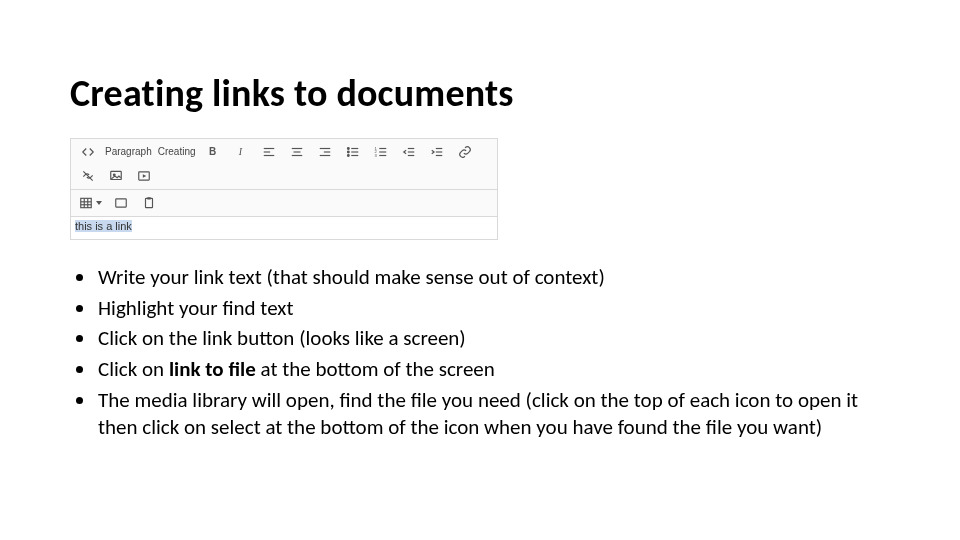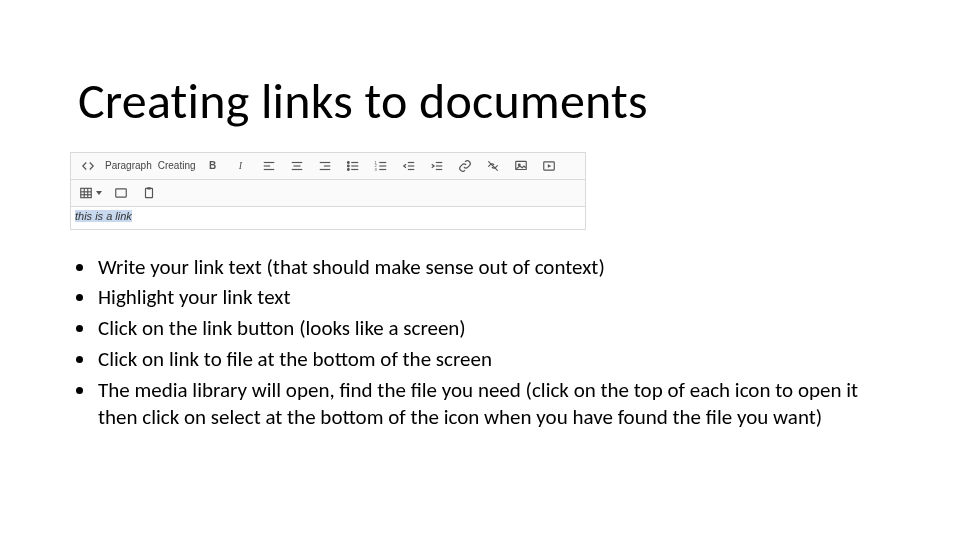--- a/index.html
+++ b/index.html
@@ -12,30 +12,30 @@
     color: #000;
   }
   .slide {
     position: relative;
     width: 960px;
     height: 540px;
     box-sizing: border-box;
     padding: 72px 70px 40px 70px;
   }
   .title {
-    font-size: 50px;
-    font-weight: 400;
-    margin: 0 0 22px 8px;
+    font-size: 38px;
+    font-weight: 700;
+    margin: 0 0 22px 0;
     line-height: 1.15;
     letter-spacing: 0.2px;
   }
 
   
   .editor-shot {
-    width: 516px;
+    width: 428px;
     background: #fff;
     font-family: Arial, Helvetica, sans-serif;
   }
   .tb {
     display: flex;
     flex-wrap: wrap;
     align-items: center;
     gap: 6px;
     padding: 4px 6px;
     font-size: 10px;
@@ -67,38 +67,37 @@
   }
   .tdd { font-size: 10px; color: #444; display: inline-flex; align-items: center; }
   .editor-body {
     border: 1px solid #d9d9d9;
     border-top: none;
     padding: 3px 4px;
     font-size: 11px;
     line-height: 1.2;
     min-height: 16px;
     color: #333;
-    font-style: italic;
   }
   .editor-body .sel {
     background: #c7d8ef;
   }
 
   
   .bullets {
     margin: 24px 0 4px 0;
     padding: 0 0 0 26px;
     font-size: 21px;
     line-height: 1.28;
   }
   .bullets li {
     margin: 0 0 4px 0;
     padding-left: 2px;
   }
-  .bullets b { font-weight: 400; }
+  .bullets b { font-weight: 700; }
 </style>
 </head>
 <body>
 
 <div class="slide">
 
   <h1 class="title">Creating links to documents</h1>
 
   <div class="editor-shot">
 
@@ -228,19 +227,19 @@
       </span>
     </div>
 
     <div class="editor-body">
       <span class="sel">this is a link</span>
     </div>
   </div>
 
   <ul class="bullets">
     <li><span>Write your link text (that should make sense out of context)</span></li>
-    <li><span>Highlight your link text</span></li>
+    <li><span>Highlight your find text</span></li>
     <li><span>Click on the link button (looks like a screen)</span></li>
     <li><span>Click on <b>link to file</b> at the bottom of the screen</span></li>
     <li><span>The media library will open, find the file you need (click on the top of each icon to open it then click on select at the bottom of the icon when you have found the file you want)</span></li>
   </ul>
 
 </div>
 
 </body></html>

